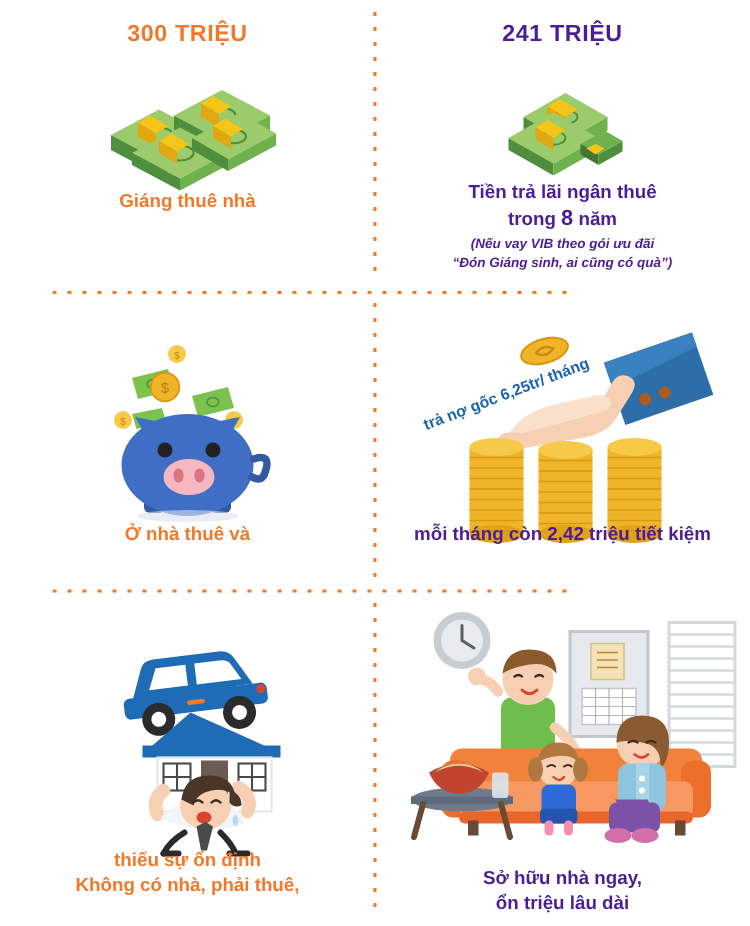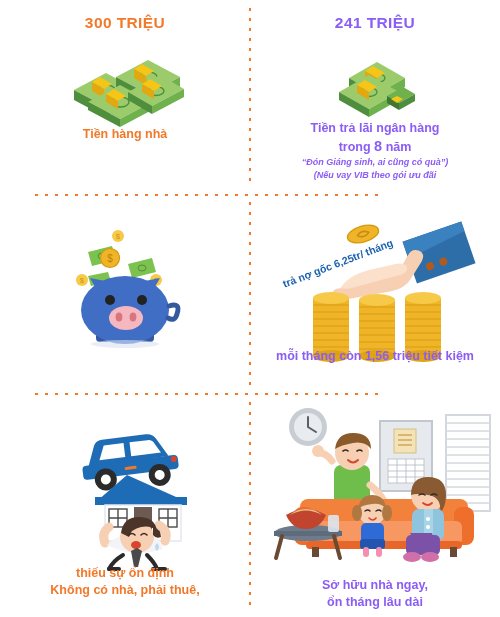--- a/index.html
+++ b/index.html
@@ -42,21 +42,21 @@
     position:absolute;left:6px;right:6px;
     text-align:center;font-size:12.5px;font-weight:bold;line-height:1.33;
   }
   .caption .num{font-size:14.5px;}
   .subnote{
     position:absolute;left:4px;right:4px;
     text-align:center;font-size:9px;font-style:italic;line-height:1.42;
     font-weight:600;
   }
   .orange{color:#F2792A;}
-  .blue{color:#8b5cf6;}
+  .blue{color:#4c1d95;}
 
   .art{position:absolute;left:0;right:0;}
   svg{display:block;overflow:visible;}
   .ctr{margin:0 auto;}
 
   .rot-label{
     position:absolute;font-size:10.5px;font-weight:bold;color:#1B62B0;
     transform:rotate(-21deg);transform-origin:left center;white-space:nowrap;
   }
 </style>
@@ -107,21 +107,21 @@
               <polygon points="86,60 86,68 118,51 118,43" fill="#6FB14C"></polygon>
               <ellipse cx="90" cy="45" rx="8" ry="4.5" fill="none" stroke="#4E8E3C" stroke-width="1.4"></ellipse>
               <polygon points="76,38 84,33 96,40 88,45" fill="#F5C518"></polygon>
               <polygon points="76,38 76,46 88,53 88,45" fill="#E2A812"></polygon>
             </g>
           </g>
         </svg>
       </div>
 
       <div class="caption orange" style="top:126px;">
-        <div>Tiền hàng nhà</div>
+        <div>Giáng thuê nhà</div>
       </div>
     </div>
 
     <div class="cell">
       <div class="headline blue">241 TRIỆU</div>
 
       <div class="art" style="top:52px;">
         <svg class="ctr" width="100" height="66" viewBox="0 0 100 66">
           <g>
 
@@ -141,27 +141,27 @@
 
             <polygon points="62,44 78,35 90,42 74,51" fill="#6FB14C"></polygon>
             <polygon points="74,51 74,58 90,49 90,42" fill="#4E8E3C"></polygon>
             <polygon points="62,44 62,51 74,58 74,51" fill="#3F7733"></polygon>
             <polygon points="66,47 72,44 78,47 72,51" fill="#F5C518"></polygon>
           </g>
         </svg>
       </div>
 
       <div class="caption blue" style="top:120px;">
-        <div>Tiền trả lãi ngân hàng</div>
+        <div>Tiền trả lãi ngân thuê</div>
         <div><span>trong </span><span class="num">8</span><span> năm</span></div>
       </div>
 
       <div class="subnote blue" style="top:156px;">
+        <div>(Nếu vay VIB theo gói ưu đãi</div>
         <div>“Đón Giáng sinh, ai cũng có quà”)</div>
-        <div>(Nếu vay VIB theo gói ưu đãi</div>
       </div>
     </div>
 
     <div class="cell">
       <div class="art" style="top:22px;">
         <svg class="ctr" width="150" height="132" viewBox="0 0 150 132">
 
           <g>
             <polygon points="38,34 62,28 66,42 42,48" fill="#7CC24F"></polygon>
             <ellipse cx="52" cy="38" rx="4" ry="3" fill="none" stroke="#4E8E3C" stroke-width="1"></ellipse>
@@ -195,20 +195,21 @@
 
           <ellipse cx="76" cy="100" rx="17" ry="12" fill="#F5B8C0"></ellipse>
           <ellipse cx="69" cy="99" rx="3.4" ry="4.6" fill="#D9757F"></ellipse>
           <ellipse cx="83" cy="99" rx="3.4" ry="4.6" fill="#D9757F"></ellipse>
 
           <ellipse cx="75" cy="126" rx="34" ry="4" fill="#D9E1F0" opacity=".6"></ellipse>
         </svg>
       </div>
 
       <div class="caption orange" style="top:152px;">
+        <div>Ở nhà thuê và</div>
       </div>
     </div>
 
     <div class="cell">
       <div class="art" style="top:20px;">
         <svg class="ctr" width="200" height="140" viewBox="0 0 200 140">
 
           <g transform="rotate(-16 88 18)">
             <ellipse cx="88" cy="18" rx="16" ry="8" fill="#F0B429" stroke="#D69A10" stroke-width="1.4"></ellipse>
             <path d="M82 18 q6 -5 12 0 q-6 5 -12 0" fill="none" stroke="#C98C12" stroke-width="1.6"></path>
@@ -271,21 +272,21 @@
                   <path d="M0 62 h36"></path>
               </g>
             </g>
           </g>
         </svg>
       </div>
 
       <div class="rot-label" style="left:33px;top:82px;">trả nợ gốc 6,25tr/ tháng</div>
 
       <div class="caption blue" style="top:152px;">
-        <div>mỗi tháng còn 1,56 triệu tiết kiệm</div>
+        <div>mỗi tháng còn 2,42 triệu tiết kiệm</div>
       </div>
     </div>
 
     <div class="cell">
       <div class="art" style="top:14px;">
         <svg class="ctr" width="180" height="160" viewBox="0 0 180 160">
 
           <g transform="rotate(-7 90 46)">
             <path d="M52 54 l8 -20 q2 -6 9 -6 h44 q7 0 10 6 l10 18 z" fill="#1E6CB5"></path>
             <rect x="46" y="52" width="96" height="14" rx="4" fill="#1E6CB5"></rect>
@@ -445,21 +446,21 @@
             <path d="M74 133 l6 22" stroke="#6B4A33" stroke-width="4" stroke-linecap="round"></path>
             <path d="M26 112 q20 -12 40 0 q-6 14 -20 14 q-14 0 -20 -14z" fill="#C0442E"></path>
             <path d="M30 112 q16 -9 32 0 q-6 -6 -16 -6 q-10 0 -16 6z" fill="#E8C48C"></path>
             <rect x="68" y="112" width="11" height="17" rx="2" fill="#DCE6EF" opacity=".9"></rect>
           </g>
         </svg>
       </div>
 
       <div class="caption blue" style="top:182px;">
         <div>Sở hữu nhà ngay,</div>
-        <div>ổn tháng lâu dài</div>
+        <div>ổn triệu lâu dài</div>
       </div>
     </div>
 
   </div>
 
   <div class="h-rule" style="top:194px;"></div>
   <div class="h-rule" style="top:393px;"></div>
   <div class="v-rule" style="left:249px;top:8px;height:180px;"></div>
   <div class="v-rule" style="left:249px;top:202px;height:184px;"></div>
   <div class="v-rule" style="left:249px;top:402px;height:205px;"></div>

